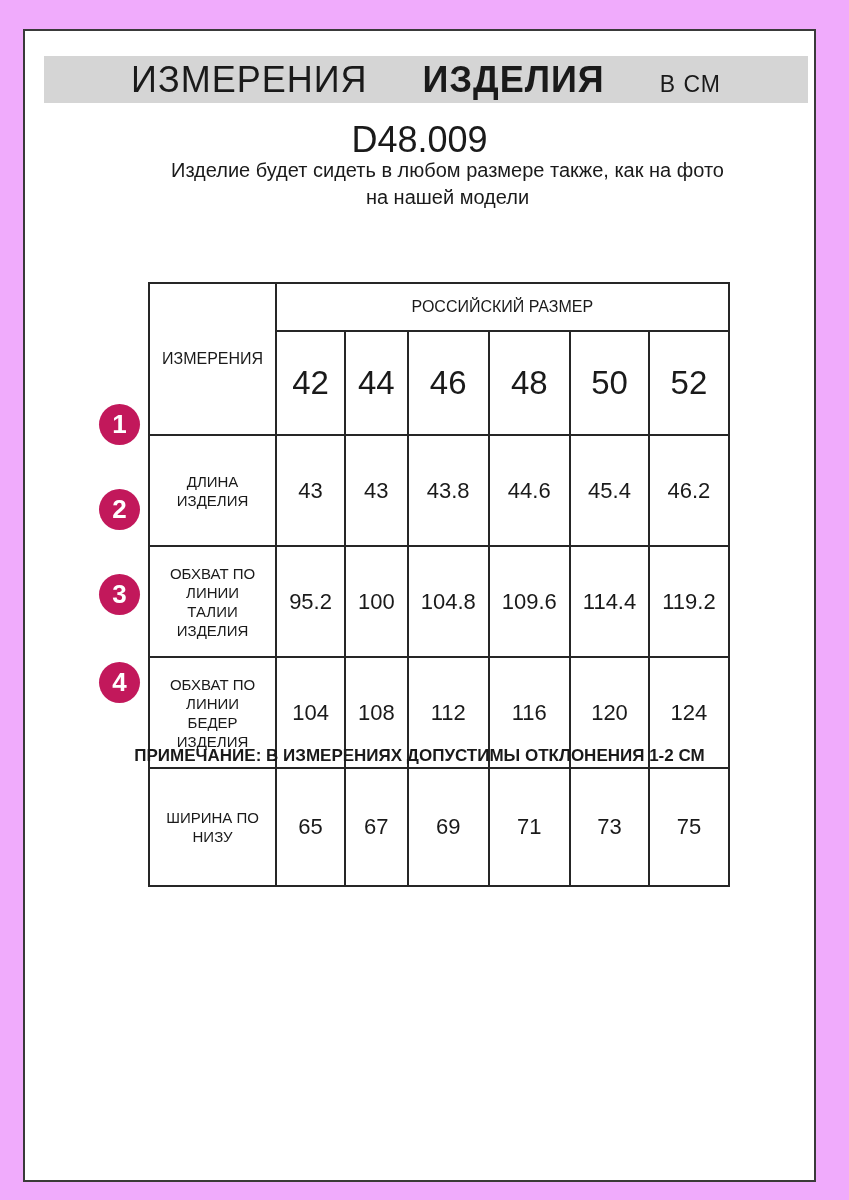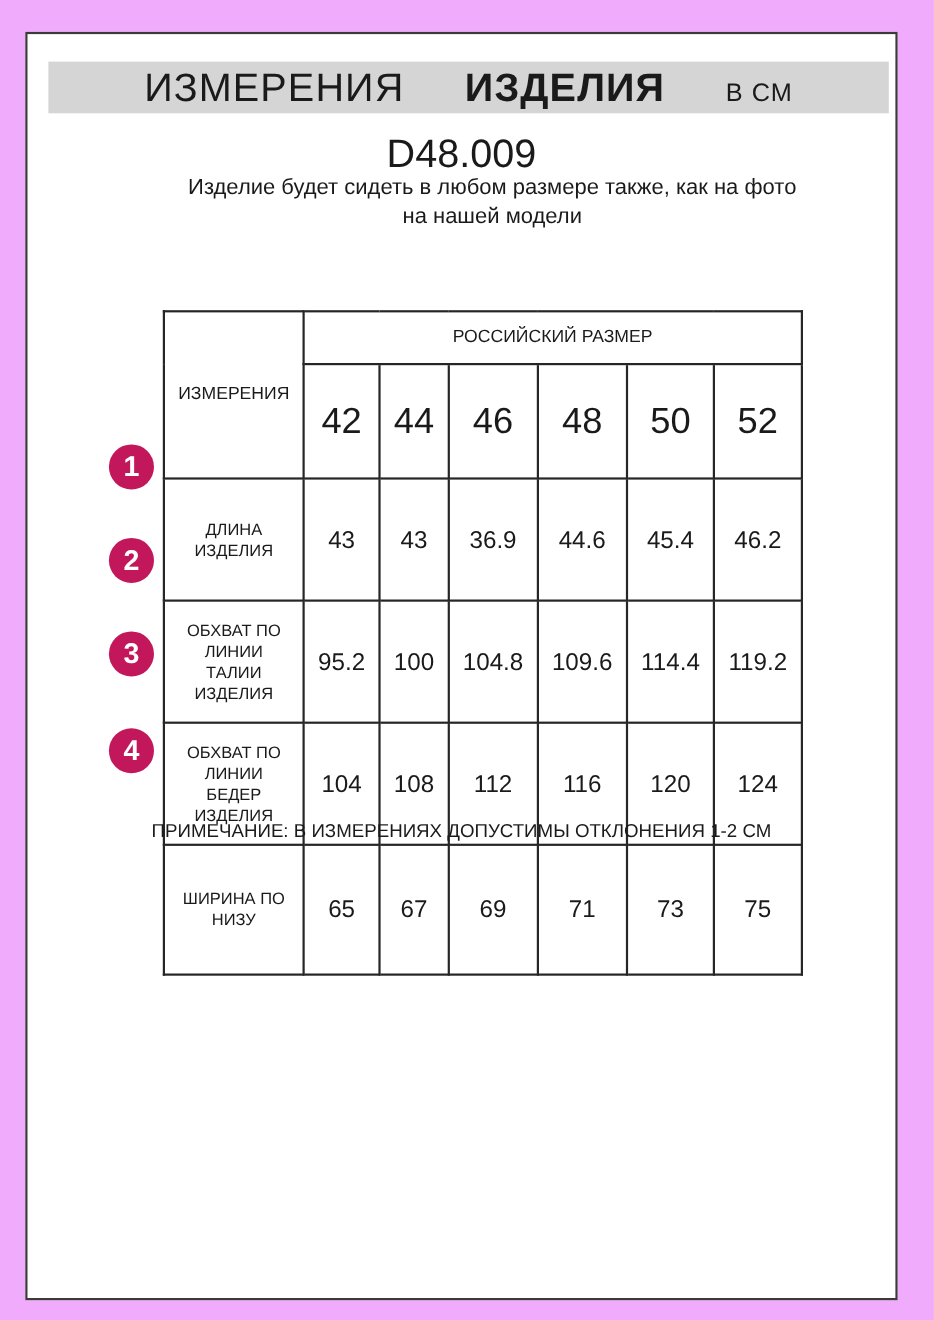--- a/index.html
+++ b/index.html
@@ -118,21 +118,21 @@
   .badge-2 { top: 207px; }
   .badge-3 { top: 292px; }
   .badge-4 { top: 380px; }
   .note {
     position: absolute;
     left: 0;
     top: 715px;
     width: 100%;
     text-align: center;
     font-size: 17px;
-    font-weight: normal;
+    font-weight: bold;
   }
 </style>
 </head>
 <body>
 
 <div class="page">
   <div class="frame">
 
     <div class="header-bar">
       <span class="t-reg">ИЗМЕРЕНИЯ</span>
@@ -168,21 +168,21 @@
             <td class="size-header-cell">44</td>
             <td class="size-header-cell">46</td>
             <td class="size-header-cell">48</td>
             <td class="size-header-cell">50</td>
             <td class="size-header-cell">52</td>
           </tr>
           <tr class="data-row-1">
             <td class="row-label-cell">ДЛИНА ИЗДЕЛИЯ</td>
             <td class="value-cell">43</td>
             <td class="value-cell">43</td>
-            <td class="value-cell">36.9</td>
+            <td class="value-cell">43.8</td>
             <td class="value-cell">44.6</td>
             <td class="value-cell">45.4</td>
             <td class="value-cell">46.2</td>
           </tr>
           <tr class="data-row-2">
             <td class="row-label-cell">ОБХВАТ ПО
 ЛИНИИ ТАЛИИ
 ИЗДЕЛИЯ</td>
             <td class="value-cell">95.2</td>
             <td class="value-cell">100</td>

